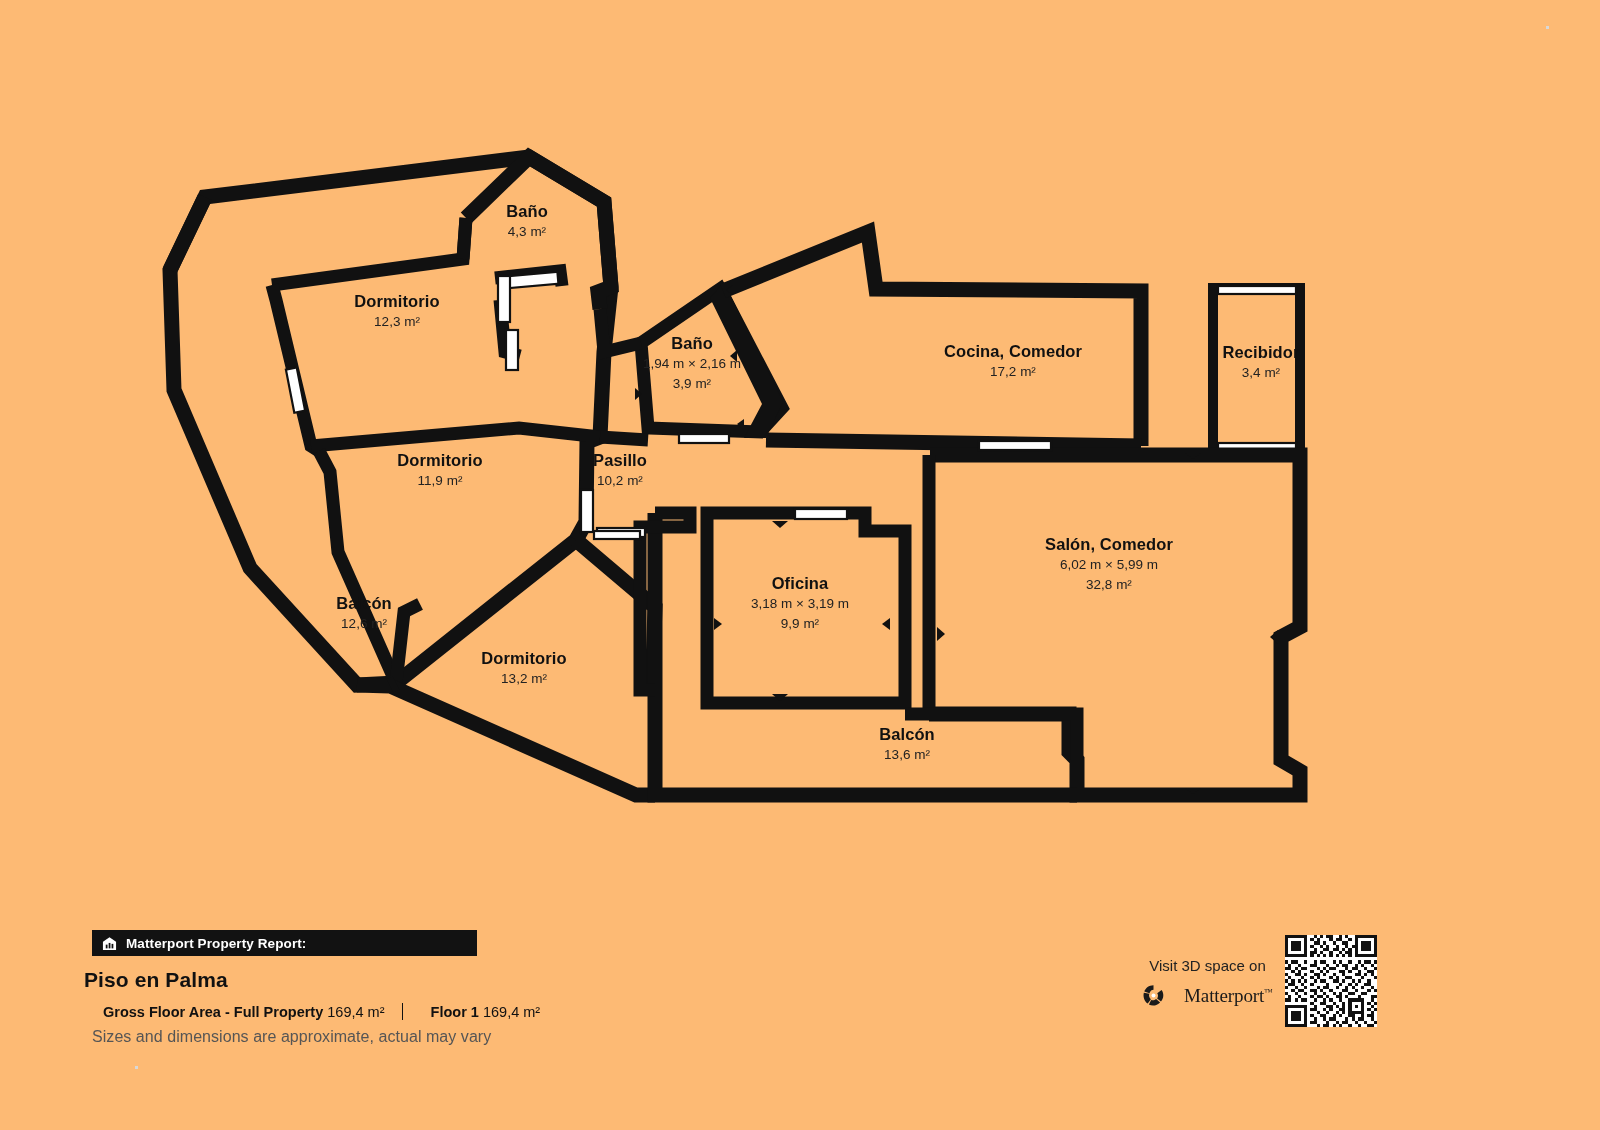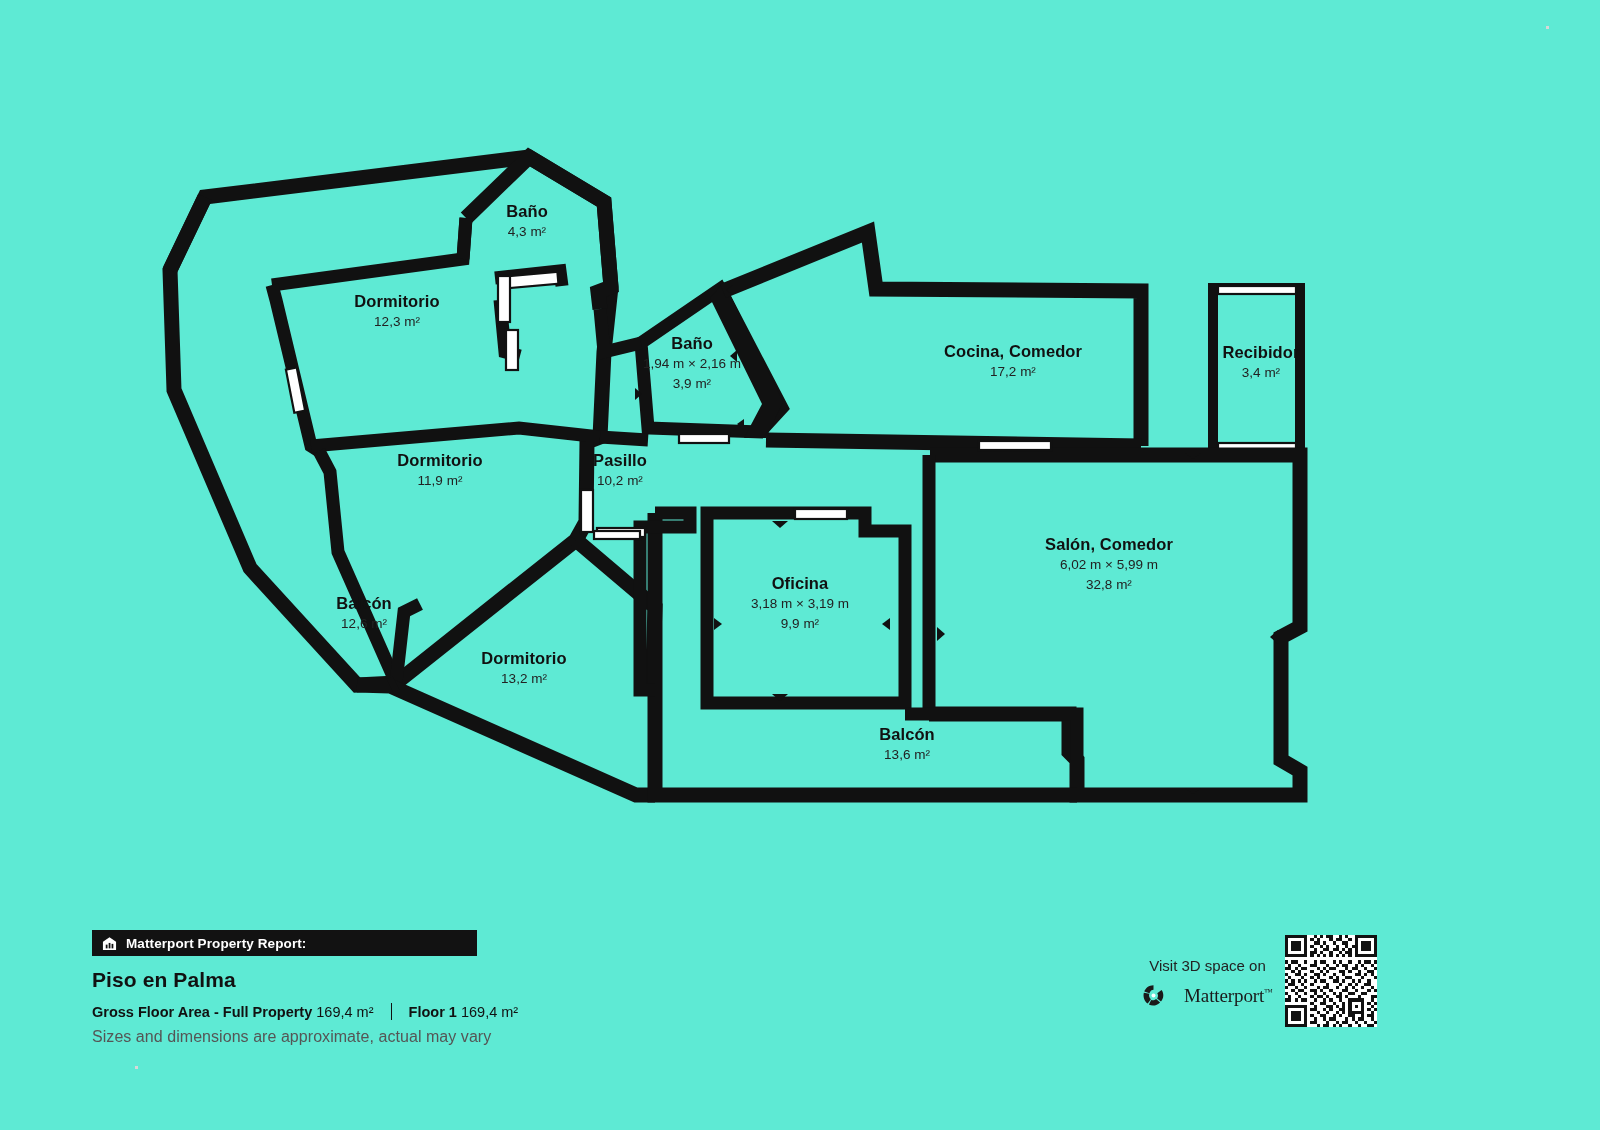--- a/index.html
+++ b/index.html
@@ -14,21 +14,21 @@
     position: relative;
     overflow: hidden;
     font-family: "Liberation Sans", sans-serif;
     color: #1a1a1a;
     -webkit-font-smoothing: antialiased;
   }
 
   #page {
     position: absolute;
     inset: 0;
-    background: #5eead4;
+    background: #fdba74;
   }
 
   
   #plan-stage {
     position: absolute;
     left: 0;
     top: 0;
     width: 1600px;
     height: 880px;
   }
@@ -114,36 +114,36 @@
     display: block;
   }
   #report-bar .bar-text {
     color: #ffffff;
     font-size: 13.5px;
     font-weight: bold;
     letter-spacing: 0.1px;
   }
   #property-title {
     position: absolute;
-    left: 92px;
+    left: 84px;
     top: 88px;
     font-size: 21px;
     font-weight: bold;
     color: #111111;
     letter-spacing: 0.1px;
   }
   #area-line {
     position: absolute;
     left: 92px;
     top: 123px;
     font-size: 14.5px;
     color: #111111;
     white-space: nowrap;
   }
-  #area-line .lbl { font-weight: bold; }
+  #area-line .lbl { font-weight: bold; margin-left: 11px; }
   #area-line .val { font-weight: normal; }
   #area-line .sep {
     display: inline-block;
     width: 1px;
     height: 17px;
     background: #111111;
     margin: 0 13px;
     vertical-align: -3px;
   }
   #disclaimer {

